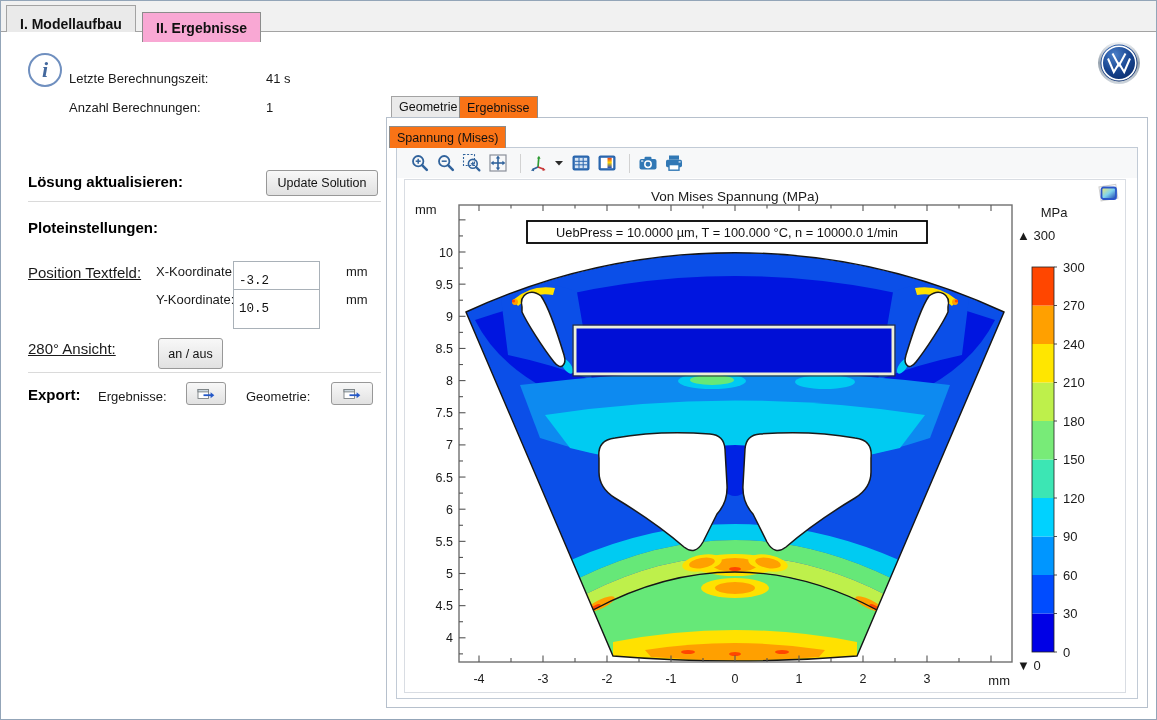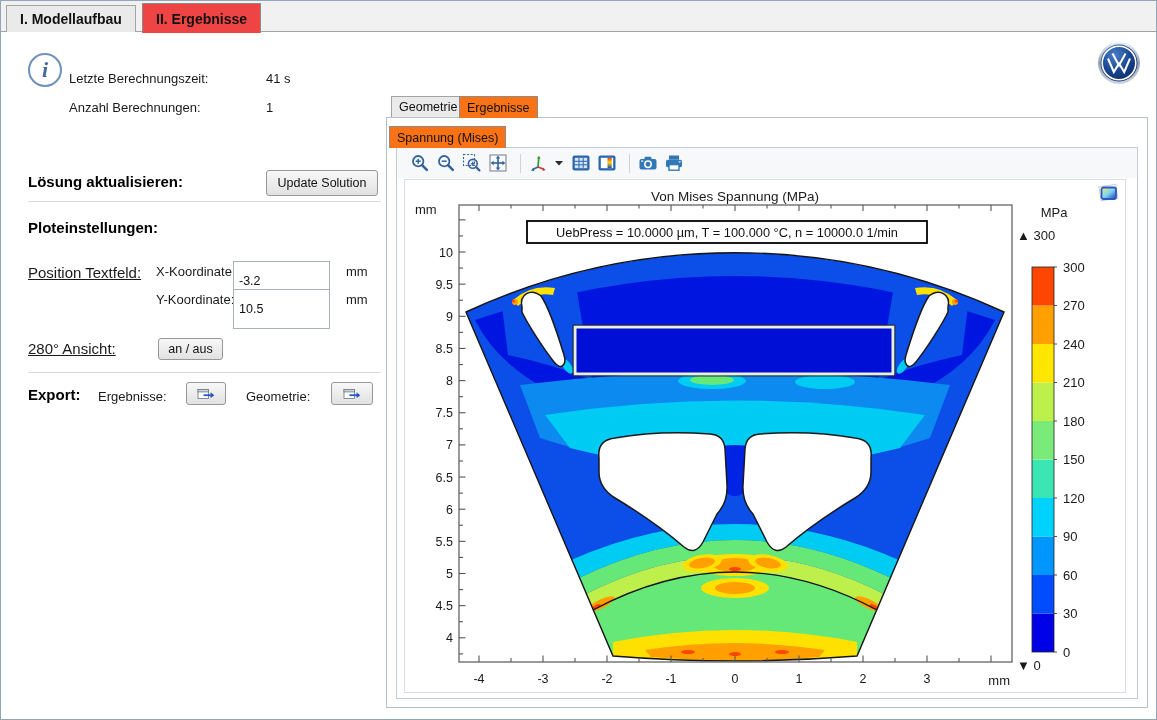--- a/index.html
+++ b/index.html
@@ -3,35 +3,35 @@
 <meta charset="utf-8">
 <style>
   * { margin:0; padding:0; box-sizing:border-box; }
   html,body { width:1157px; height:720px; font-family:"Liberation Sans",sans-serif; background:#fff; }
   .window { position:relative; width:1157px; height:720px; background:#fff; border:1px solid #93a5b8; overflow:hidden; }
 
   
   .tabstrip { position:absolute; left:0; top:0; width:100%; height:31px; background:#f1f1f1; border-bottom:1px solid #a3a3a3; }
   .wtab { position:absolute; display:flex; align-items:center; padding:0 13px; font-weight:bold; font-size:14px; color:#111; cursor:default; }
   .wtab.inactive { top:4px; height:27px; background:#eaeaea; border:1px solid #a3a3a3; border-bottom:none; }
-  .wtab.active { top:2px; height:30px; background:#ef4444; border:1px solid #8c8c8c; border-bottom:none; z-index:3; }
+  .wtab.active { top:11px; height:30px; background:#f9a8d4; border:1px solid #8c8c8c; border-bottom:none; z-index:3; }
 
   
   .info-icon { position:absolute; left:27px; top:52px; width:34px; height:34px; border:2px solid #6f8fbf; border-radius:50%;
                display:flex; align-items:center; justify-content:center; font-family:"Liberation Serif",serif;
                font-style:italic; font-weight:bold; font-size:22px; color:#44699e; }
   .lbl { position:absolute; font-size:13px; color:#1a1a1a; white-space:nowrap; }
   .heading { position:absolute; font-size:15px; font-weight:bold; color:#000; white-space:nowrap; }
   .subhead { position:absolute; font-size:15px; color:#1a1a1a; text-decoration:underline; white-space:nowrap; }
   .divider { position:absolute; left:27px; width:353px; height:1px; background:#dadada; }
   .btn { position:absolute; display:flex; align-items:center; justify-content:center;
          background:linear-gradient(#f8f8f8,#e1e1e1); border:1px solid #989898; border-radius:3px;
          font-size:12.5px; color:#111; cursor:pointer; font-family:"Liberation Sans",sans-serif; }
-  .inp { position:absolute; width:97px; height:20px; border:1px solid #a9b1b8; background:#fff; font-size:12.5px;
-         padding:19px 5px; font-family:Liberation Sans, sans-serif; color:#111; }
+  .inp { position:absolute; width:87px; height:20px; border:1px solid #a9b1b8; background:#fff; font-size:12.5px;
+         padding:19px 5px; font-family:Liberation Mono, monospace; color:#111; }
 
   
   .vw-logo { position:absolute; left:1096px; top:40px; width:44px; height:44px; }
 
   
   .gtab { position:absolute; display:flex; align-items:center; padding:0 7px; font-size:12.5px; color:#111; height:22px; cursor:default; }
   .gtab.inactive { background:#eaeaea; border:1px solid #a3a3a3; }
   .gtab.active { background:#f97316; border:1px solid #8c8c8c; border-bottom:none; z-index:3; }
   .outer-panel { position:absolute; left:385px; top:116px; width:762px; height:591px; border:1px solid #b6c0cc; background:#fff; }
   .inner-panel { position:absolute; left:395px; top:146px; width:742px; height:552px; border:1px solid #c2cbd6; background:#fff; }
@@ -42,21 +42,21 @@
   .plot-area { position:absolute; left:403px; top:178px; width:722px; height:514px; background:#fff; border:1px solid #d9dde3; }
   .plot-corner-icon { position:absolute; left:692px; top:2px; width:24px; height:22px; cursor:pointer; }
   text { font-family:"Liberation Sans",sans-serif; }
 </style>
 </head>
 <body>
 
 <div class="window">
 
   <div class="tabstrip">
-    <div class="wtab inactive" style="left:5px;">
+    <div class="wtab inactive" style="left:5px;align-items:flex-end;">
       <span>I. Modellaufbau</span>
     </div>
     <div class="wtab active" style="left:141px;">
       <span>II. Ergebnisse</span>
     </div>
   </div>
 
   <div class="info-icon">i</div>
   <span class="lbl" style="left:68px; top:70px;">Letzte Berechnungszeit:</span>
   <span class="lbl" style="left:265px; top:70px;">41 s</span>
@@ -72,21 +72,21 @@
 
   <span class="subhead" style="left:27px; top:263px;">Position Textfeld:</span>
   <span class="lbl" style="left:155px; top:263px;">X-Koordinate:</span>
   <input class="inp" style="left: 232px; top: 260px;" value="-3.2">
   <span class="lbl" style="left:345px; top:263px;">mm</span>
   <span class="lbl" style="left:155px; top:291px;">Y-Koordinate:</span>
   <input class="inp" style="left: 232px; top: 288px;" value="10.5">
   <span class="lbl" style="left:345px; top:291px;">mm</span>
 
   <span class="subhead" style="left:27px; top:339px;">280° Ansicht:</span>
-  <button class="btn" style="left:157px; top:337px; width:65px; height:22px;">an / aus</button>
+  <button class="btn" style="left:157px; top:337px; width:65px; height:31px;">an / aus</button>
 
   <div class="divider" style="top:371px;"></div>
 
   <span class="heading" style="left:27px; top:385px;">Export:</span>
   <span class="lbl" style="left:97px; top:388px;">Ergebnisse:</span>
   <button class="btn" style="left:185px; top:381px; width:40px; height:23px;">
     <svg width="18" height="14" viewBox="0 0 18 14">
       <rect x="1" y="2.5" width="10.5" height="9" fill="#fff" stroke="#7a8184" stroke-width="0.9"></rect>
       <rect x="1" y="2.5" width="10.5" height="2.4" fill="#cdd8e0" stroke="#7a8184" stroke-width="0.9"></rect>
       <line x1="6.5" y1="8.2" x2="14.2" y2="8.2" stroke="#2458c8" stroke-width="1.8"></line>

